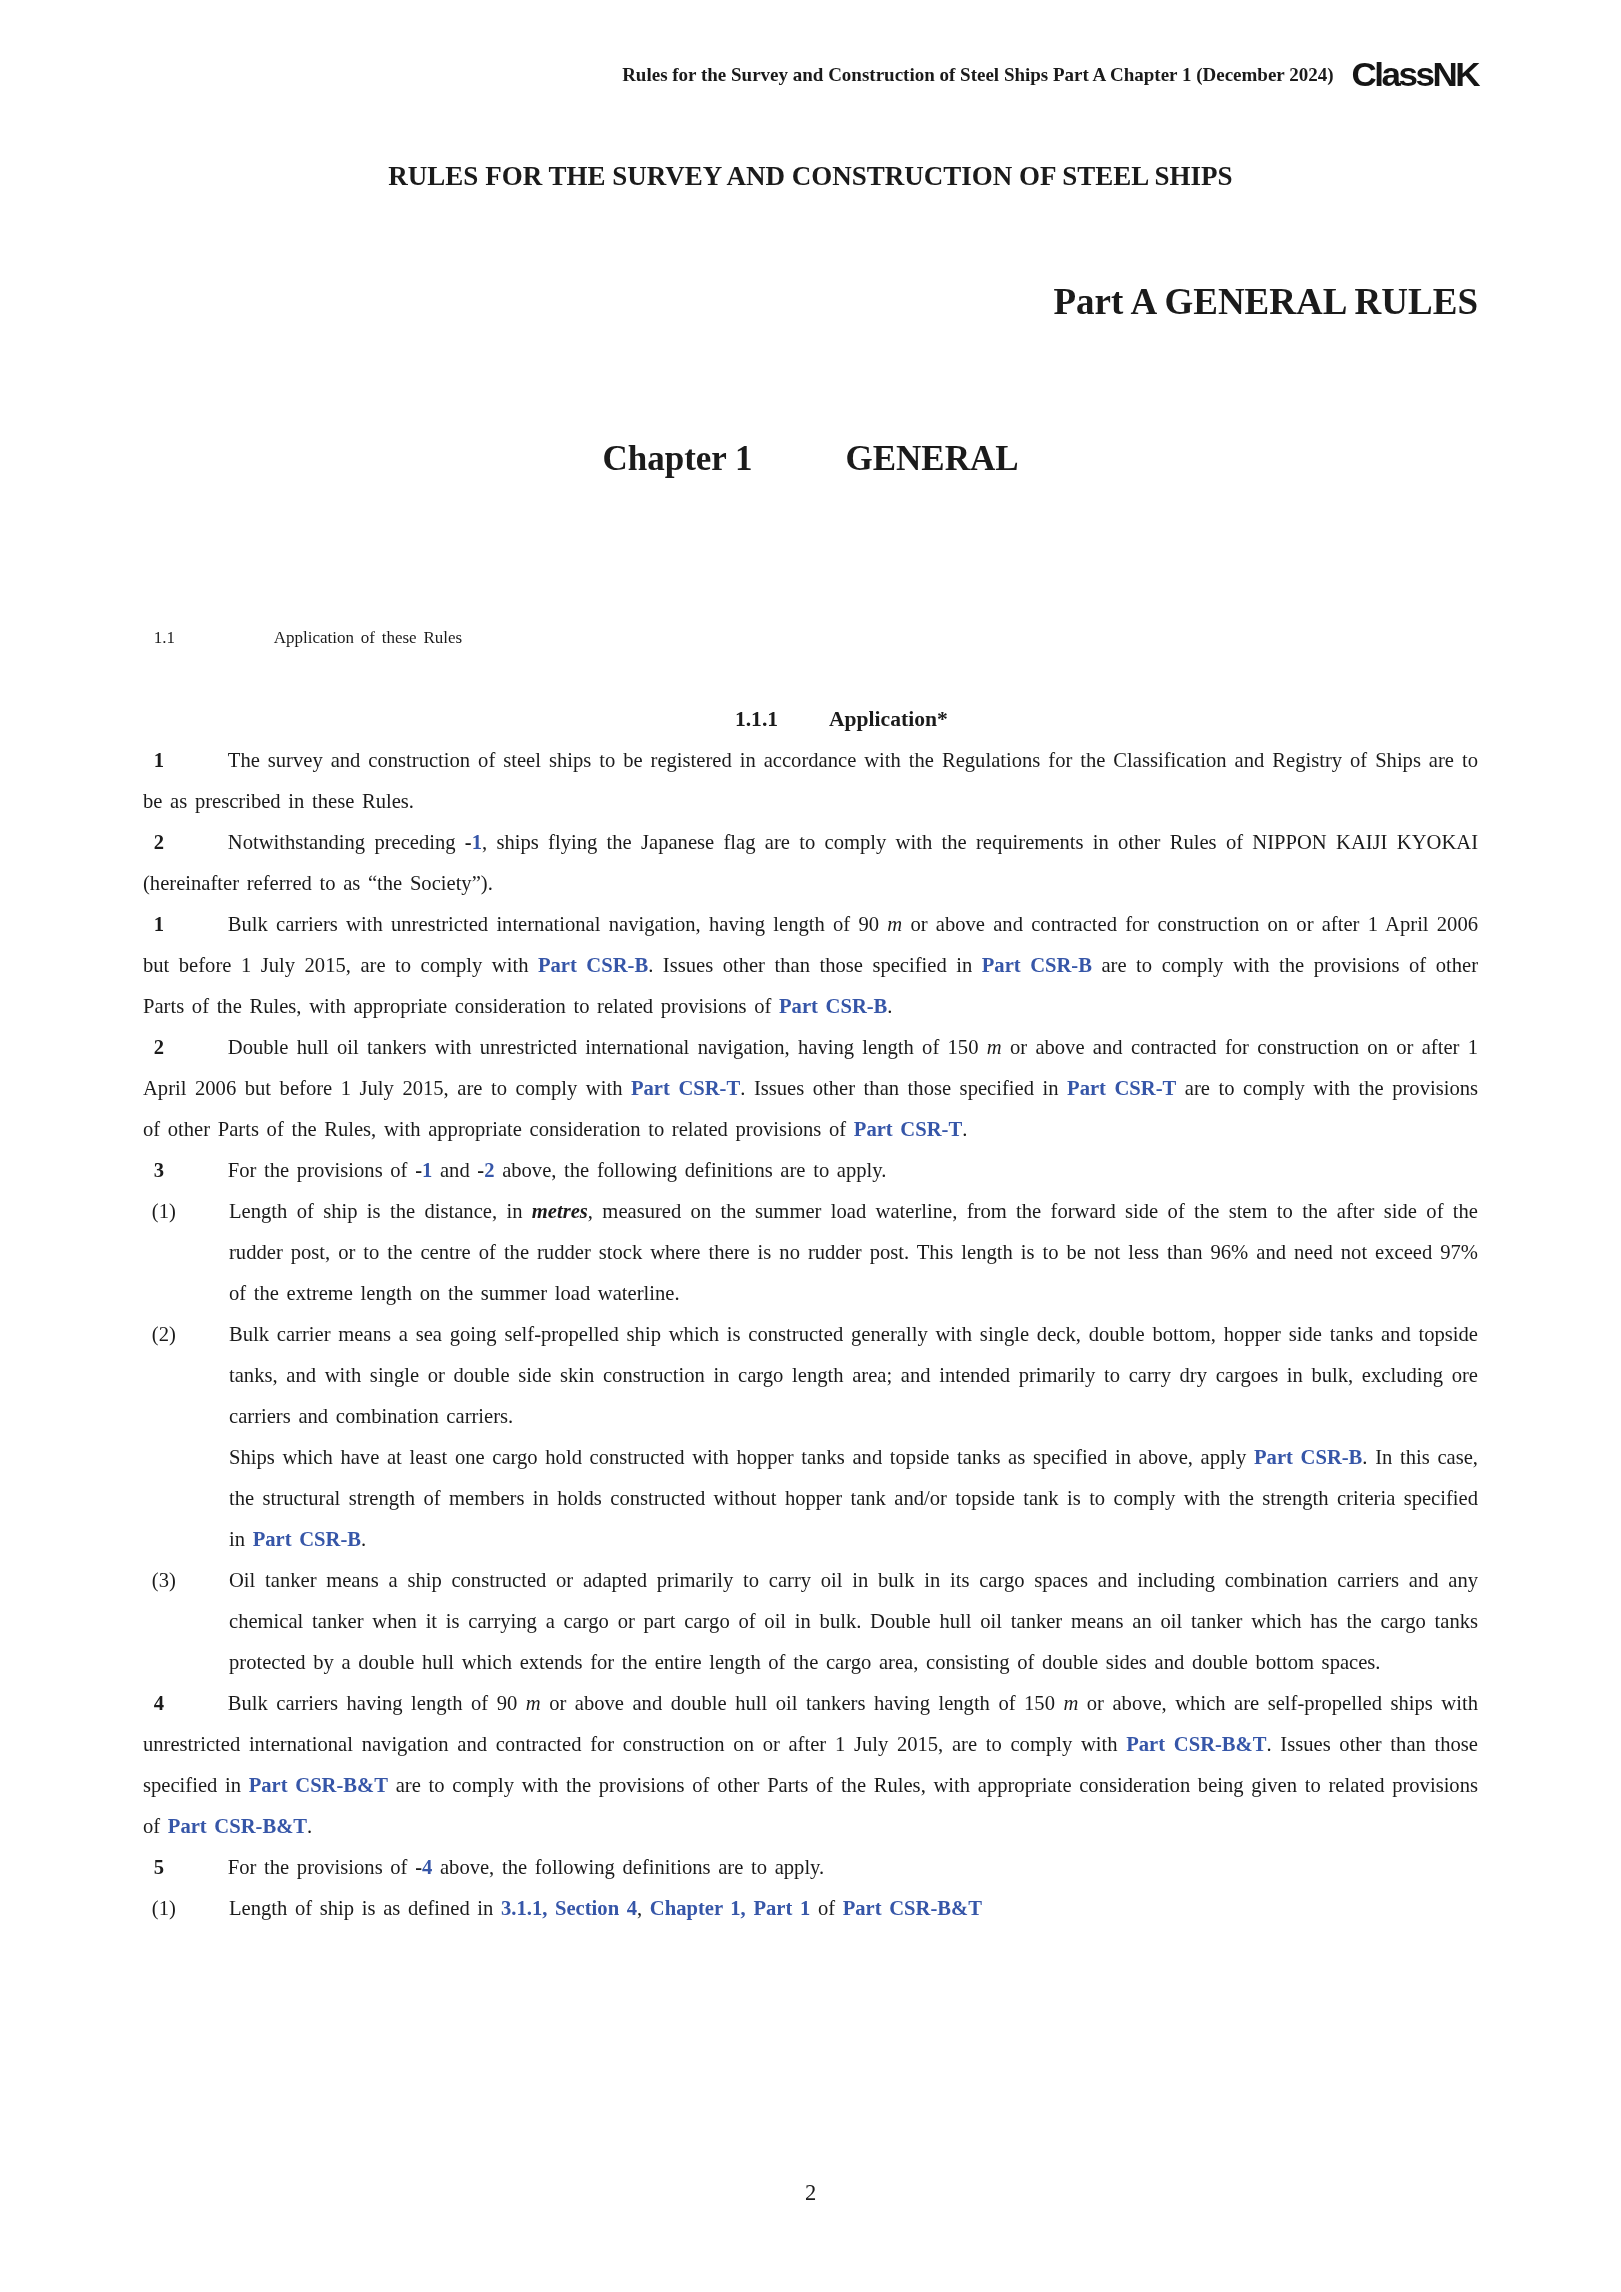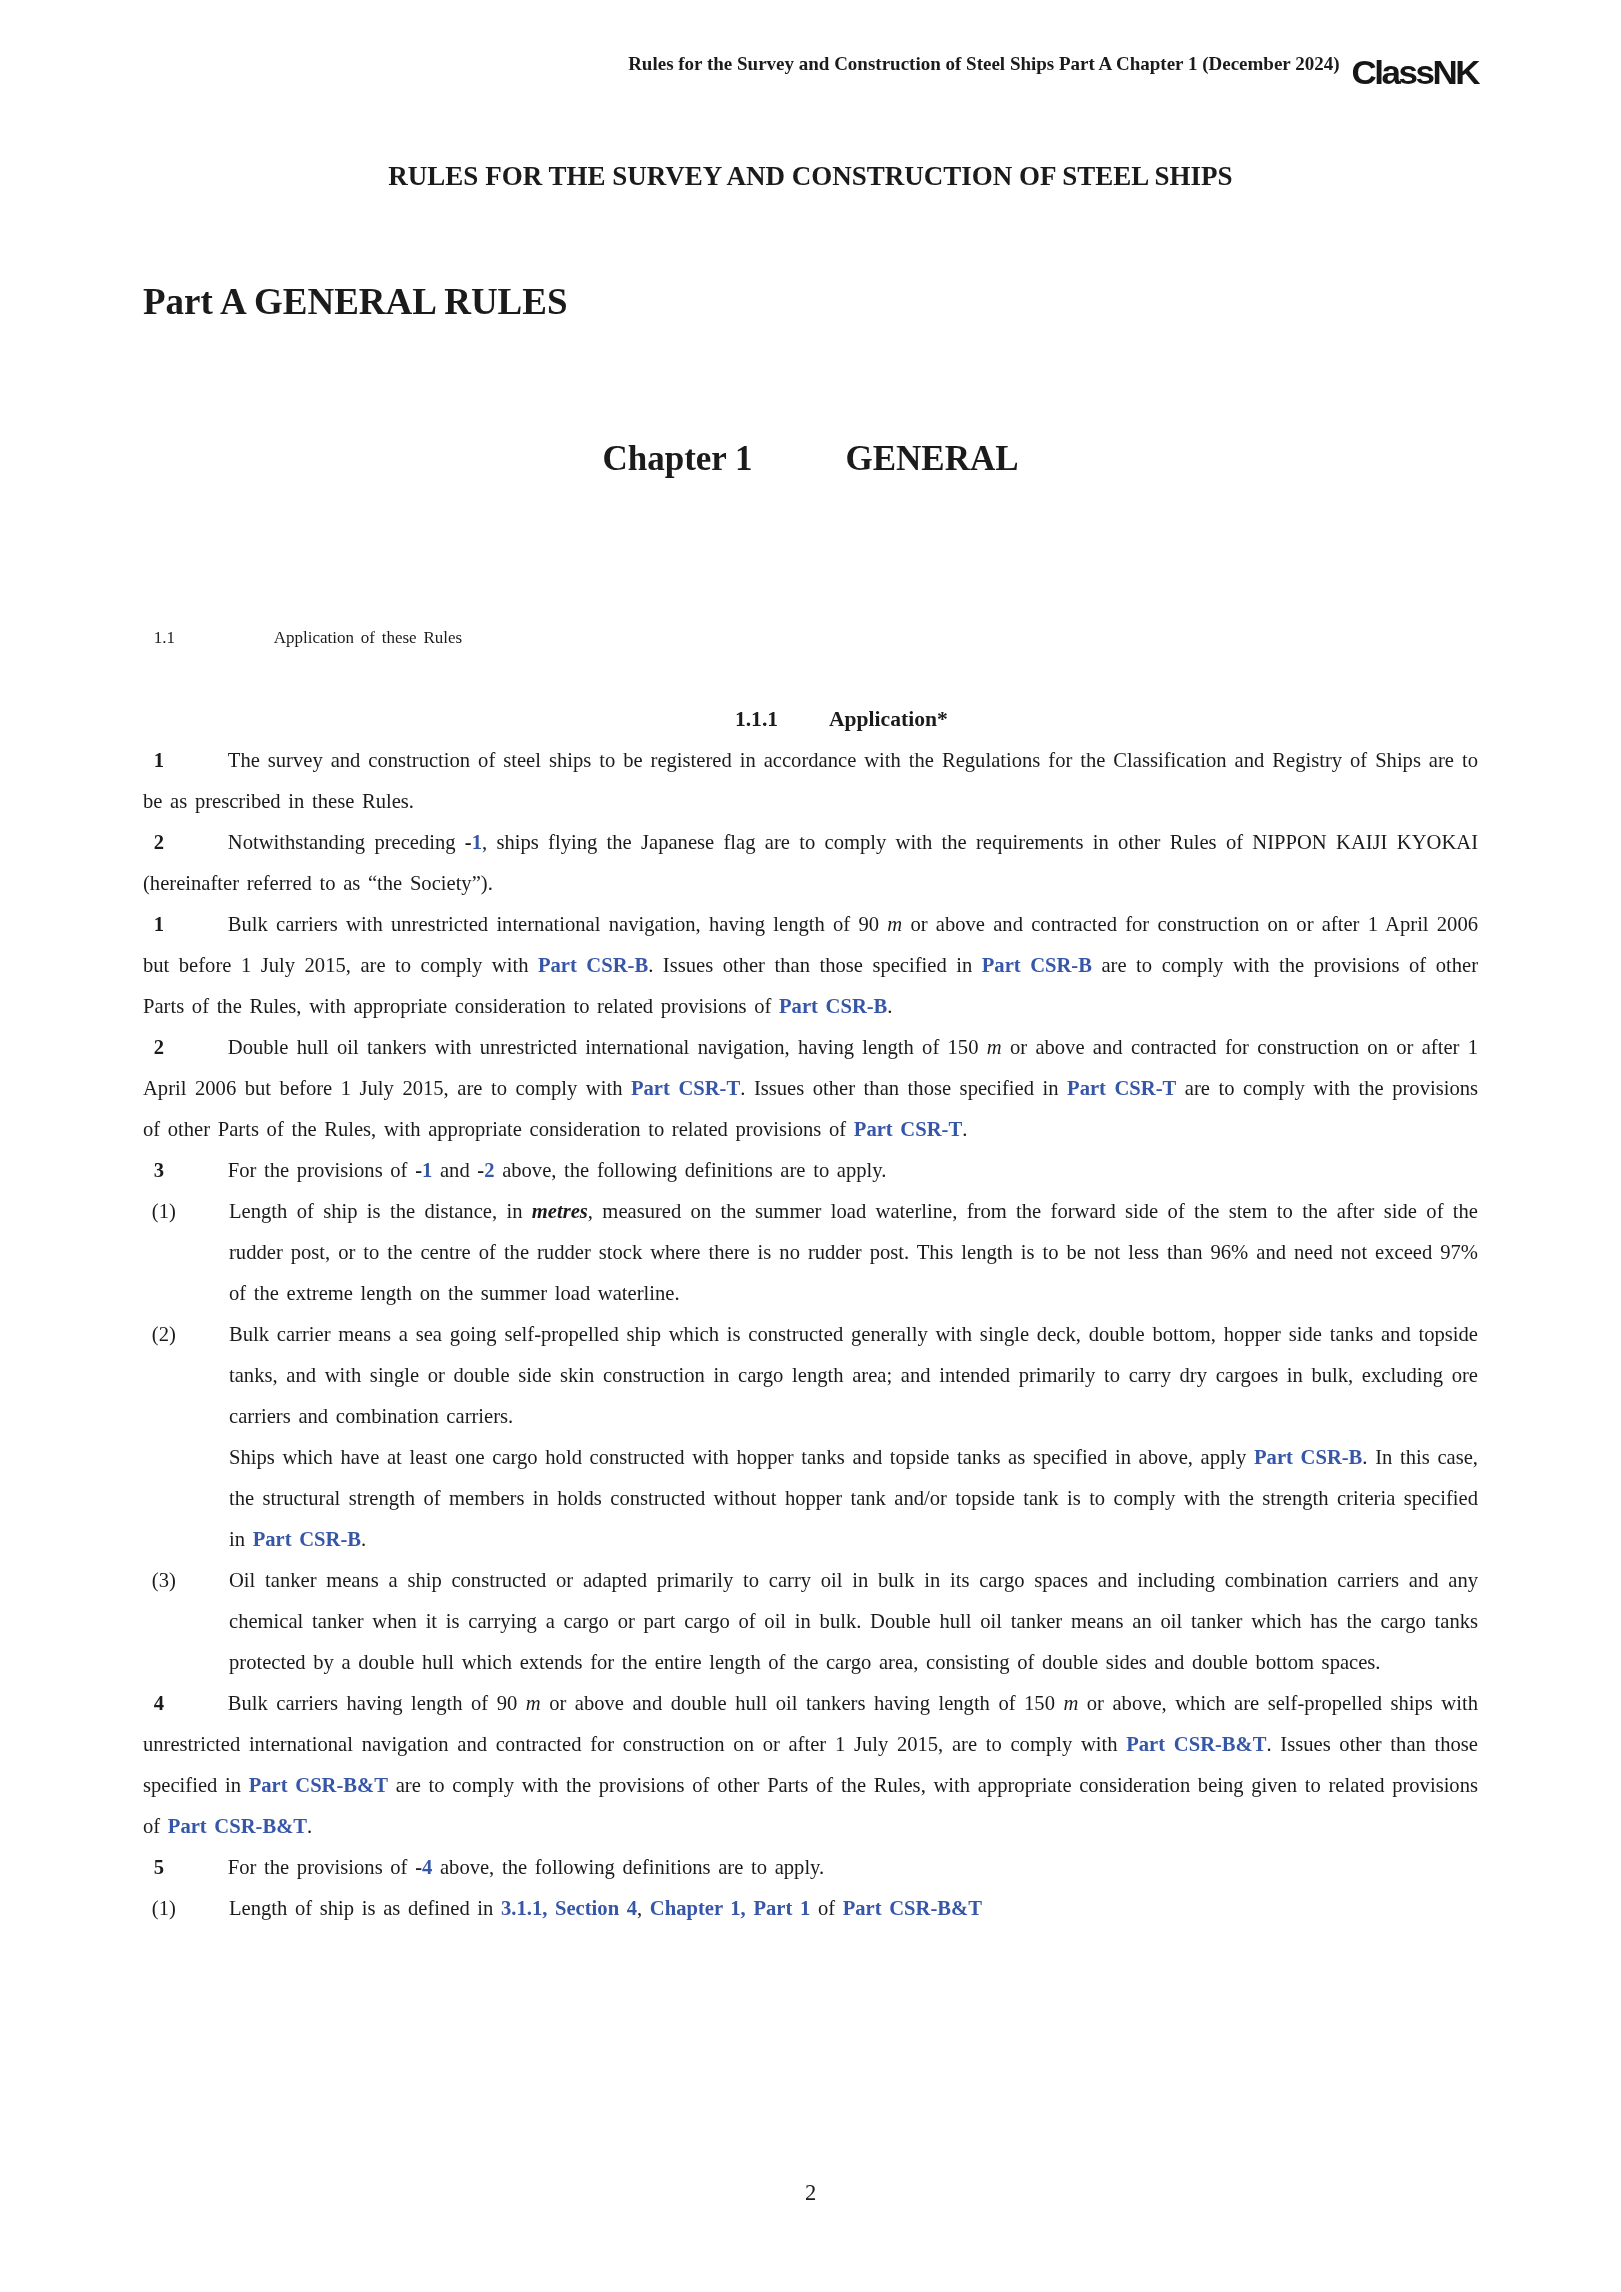--- a/index.html
+++ b/index.html
@@ -15,22 +15,22 @@
     overflow:hidden;
   }
   :root{ --link:#3656a8; }
 
   
   .header{
     margin-top:53px;
     height:43px;
     display:flex;
     justify-content:flex-end;
-    align-items:flex-start;
-    gap:12px;
+    align-items:center;
+    gap:18px;
   }
   .href{
     font-size:19px;
     font-weight:bold;
     white-space:nowrap;
   }
   .logo{
     font-family:"Liberation Sans", sans-serif;
     font-weight:bold;
     font-size:35px;
@@ -42,21 +42,21 @@
   
   .title{
     margin:55px 0 0 0;
     text-align:center;
     font-size:27px;
     line-height:51px;
     font-weight:bold;
   }
   .subtitle{
     margin:76px 0 0 0;
-    text-align:left;
+    text-align:right;
     font-size:37px;
     line-height:47px;
     font-weight:bold;
   }
   .chapter{
     margin-top:110px;
     text-align:center;
     font-size:35px;
     line-height:47px;
     font-weight:bold;

